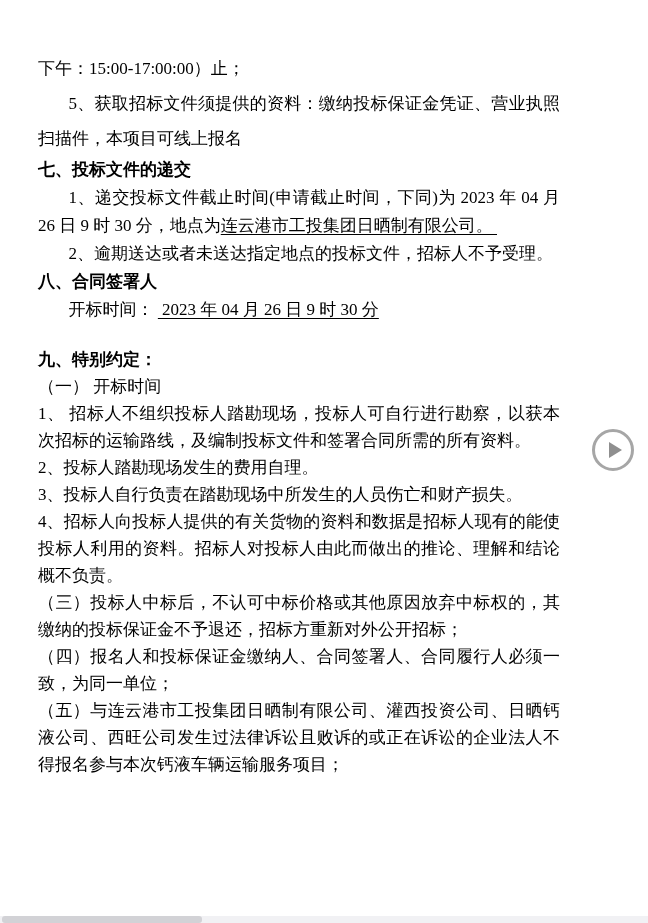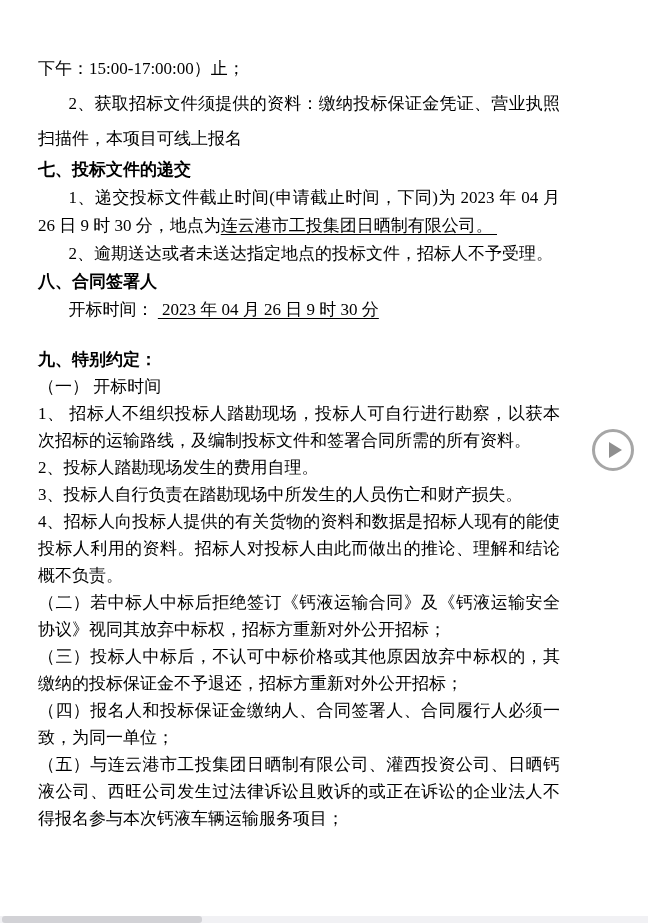--- a/index.html
+++ b/index.html
@@ -70,34 +70,33 @@
     width: 200px; height: 7px;
     border-radius: 3px;
     background: #d2d2d6;
   }
 </style>
 </head>
 <body>
 
 <div class="doc">
     <p class="body top"><span>下午：15:00-17:00:00）止；</span></p>
-    <p class="body top indent"><span>2、获取招标文件须提供的资料：缴纳投标保证金凭证、营业执照扫描件，本项目可线上报名</span></p>
+    <p class="body top indent"><span>5、获取招标文件须提供的资料：缴纳投标保证金凭证、营业执照扫描件，本项目可线上报名</span></p>
     <p class="heading mid"><span>七、投标文件的递交</span></p>
     <p class="body mid indent"><span>1、递交投标文件截止时间(申请截止时间，下同)为 2023 年 04 月 26 日 9 时 30 分，地点为</span><span class="u">连云港市工投集团日晒制有限公司。&nbsp;</span></p>
     <p class="body mid indent mt8"><span>2、逾期送达或者未送达指定地点的投标文件，招标人不予受理。</span></p>
     <p class="heading mid"><span>八、合同签署人</span></p>
     <p class="body mid indent mt8"><span>开标时间：&nbsp;</span><span class="u">&nbsp;2023 年 04 月 26 日 9 时 30 分</span></p>
     <p class="spacer"></p>
     <p class="heading tight"><span>九、特别约定：</span></p>
     <p class="body tight"><span>（一） 开标时间</span></p>
     <p class="body tight"><span>1、 招标人不组织投标人踏勘现场，投标人可自行进行勘察，以获本次招标的运输路线，及编制投标文件和签署合同所需的所有资料。</span></p>
     <p class="body tight"><span>2、投标人踏勘现场发生的费用自理。</span></p>
     <p class="body tight"><span>3、投标人自行负责在踏勘现场中所发生的人员伤亡和财产损失。</span></p>
     <p class="body tight"><span>4、招标人向投标人提供的有关货物的资料和数据是招标人现有的能使投标人利用的资料。招标人对投标人由此而做出的推论、理解和结论概不负责。</span></p>
-    <p class="body tight"><span>（二）若中标人中标后拒绝签订《钙液运输合同》及《钙液运输安全协议》视同其放弃中标权，招标方重新对外公开招标；</span></p>
     <p class="body tight"><span>（三）投标人中标后，不认可中标价格或其他原因放弃中标权的，其缴纳的投标保证金不予退还，招标方重新对外公开招标；</span></p>
     <p class="body tight"><span>（四）报名人和投标保证金缴纳人、合同签署人、合同履行人必须一致，为同一单位；</span></p>
     <p class="body tight"><span>（五）与连云港市工投集团日晒制有限公司、灌西投资公司、日晒钙液公司、西旺公司发生过法律诉讼且败诉的或正在诉讼的企业法人不得报名参与本次钙液车辆运输服务项目；</span></p>
   </div>
 
 <button class="next-btn">
   <span class="tri"></span>
 </button>
 
 <div class="hscroll">

